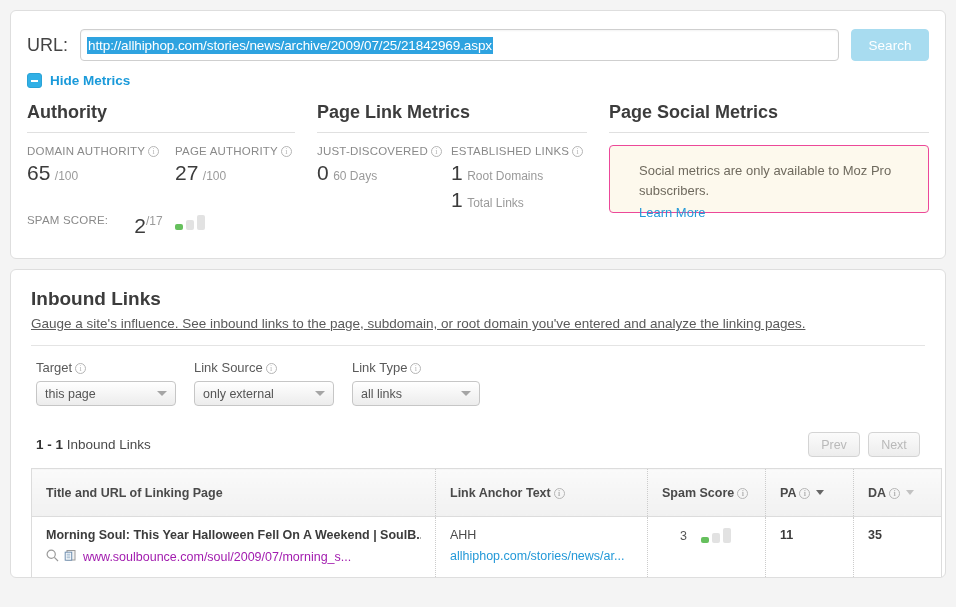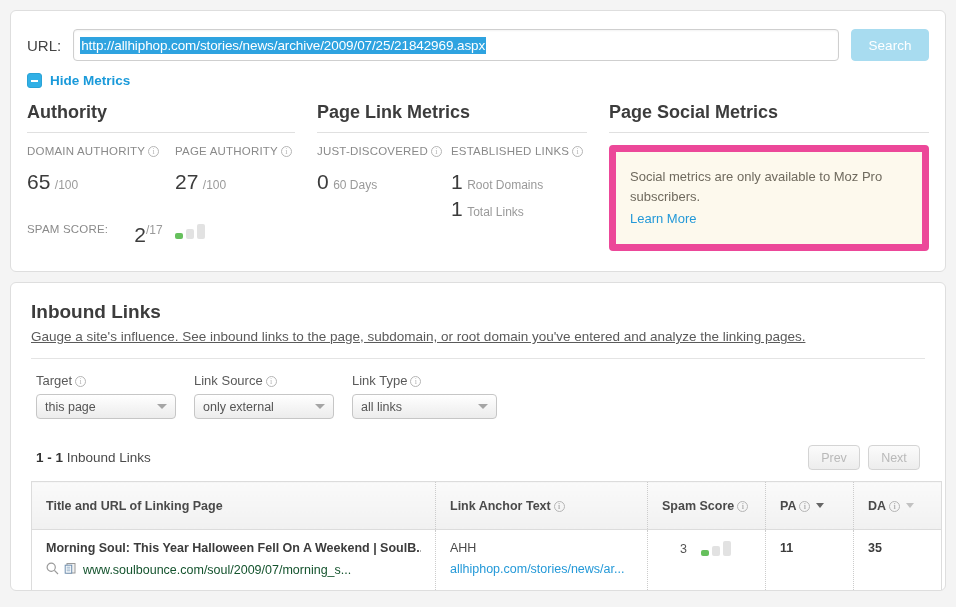--- a/index.html
+++ b/index.html
@@ -19,21 +19,21 @@
     margin: 10px 10px 0 10px;
   }
 
   
   .url-row {
     display: flex;
     align-items: center;
     padding: 18px 16px 0 16px;
   }
   .url-label {
-    font-size: 15px;
+    font-size: 18px;
     color: #444;
     margin-right: 12px;
     white-space: nowrap;
   }
   .url-input-wrap {
     flex: 1;
     border: 1px solid #cfcfcf;
     border-radius: 4px;
     background: #fff;
     height: 32px;
@@ -111,21 +111,21 @@
     margin-bottom: 12px;
   }
 
   .sub-row { display: flex; }
   .sub-block { padding-right: 14px; }
   .sub-label {
     font-size: 11.5px;
     color: #8a8a8a;
     letter-spacing: 0.2px;
     white-space: nowrap;
-    margin-bottom: 13px;
+    margin-bottom: 4px;
   }
   .big-num {
     font-size: 21px;
     color: #3c3c3c;
     font-weight: normal;
   }
   .small-unit {
     font-size: 12px;
     color: #9a9a9a;
   }
@@ -167,25 +167,25 @@
     font-size: 8px;
     line-height: 10px;
     text-align: center;
     font-style: normal;
     vertical-align: 1px;
     margin-left: 3px;
     font-family: "Liberation Serif", serif;
   }
 
   .social-box {
-    border: 7px solid #ec4899;
+    border: 1px solid #ec4899;
     background: #fdf9ed;
     border-radius: 4px;
-    padding: 15px 14px;
-    height: 106px;
+    padding: 15px 29px;
+    height: 68px;
   }
   .social-text {
     font-size: 13px;
     color: #6f6a5e;
     line-height: 20px;
   }
   .learn-more {
     display: inline-block;
     margin-top: 4px;
     color: #2499d8;
@@ -233,21 +233,21 @@
   }
   .select .caret {
     position: absolute;
     right: 8px;
     width: 0; height: 0;
     border-left: 5px solid transparent;
     border-right: 5px solid transparent;
     border-top: 5px solid #a5a5a5;
   }
   .filter-ls .select { width: 140px; }
-  .filter-lt .select { width: 145px; }
+  .filter-lt .select { width: 128px; }
 
   .count-row {
     display: flex;
     align-items: center;
     justify-content: space-between;
     margin-top: 26px;
     padding: 0 5px;
   }
   .count-text { font-size: 13.5px; color: #4a4a4a; }
   .count-text b { color: #333; }
@@ -306,21 +306,21 @@
     font-weight: bold;
     color: #3c3c3c;
     margin-bottom: 7px;
     white-space: nowrap;
     overflow: hidden;
   }
   .row-url-line { display: flex; align-items: center; }
   .mag-icon { margin-right: 5px; flex: none; }
   .doc-icon { margin-right: 6px; flex: none; }
   .row-url {
-    color: #14532d;
+    color: #a21caf;
     font-size: 12.5px;
     text-decoration: none;
     white-space: nowrap;
     cursor: pointer;
   }
   .anchor-text { color: #4a4a4a; font-size: 12.5px; margin-bottom: 7px; }
   .anchor-url {
     color: #2499d8;
     font-size: 12.5px;
     text-decoration: none;

